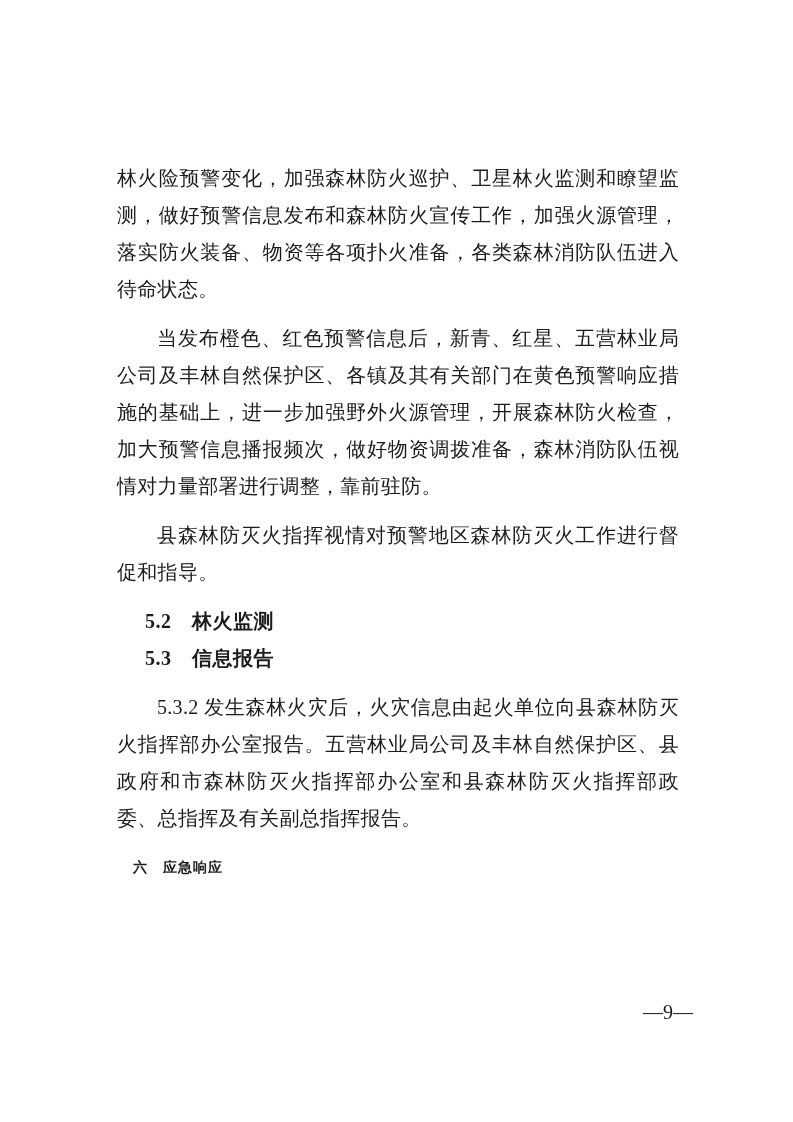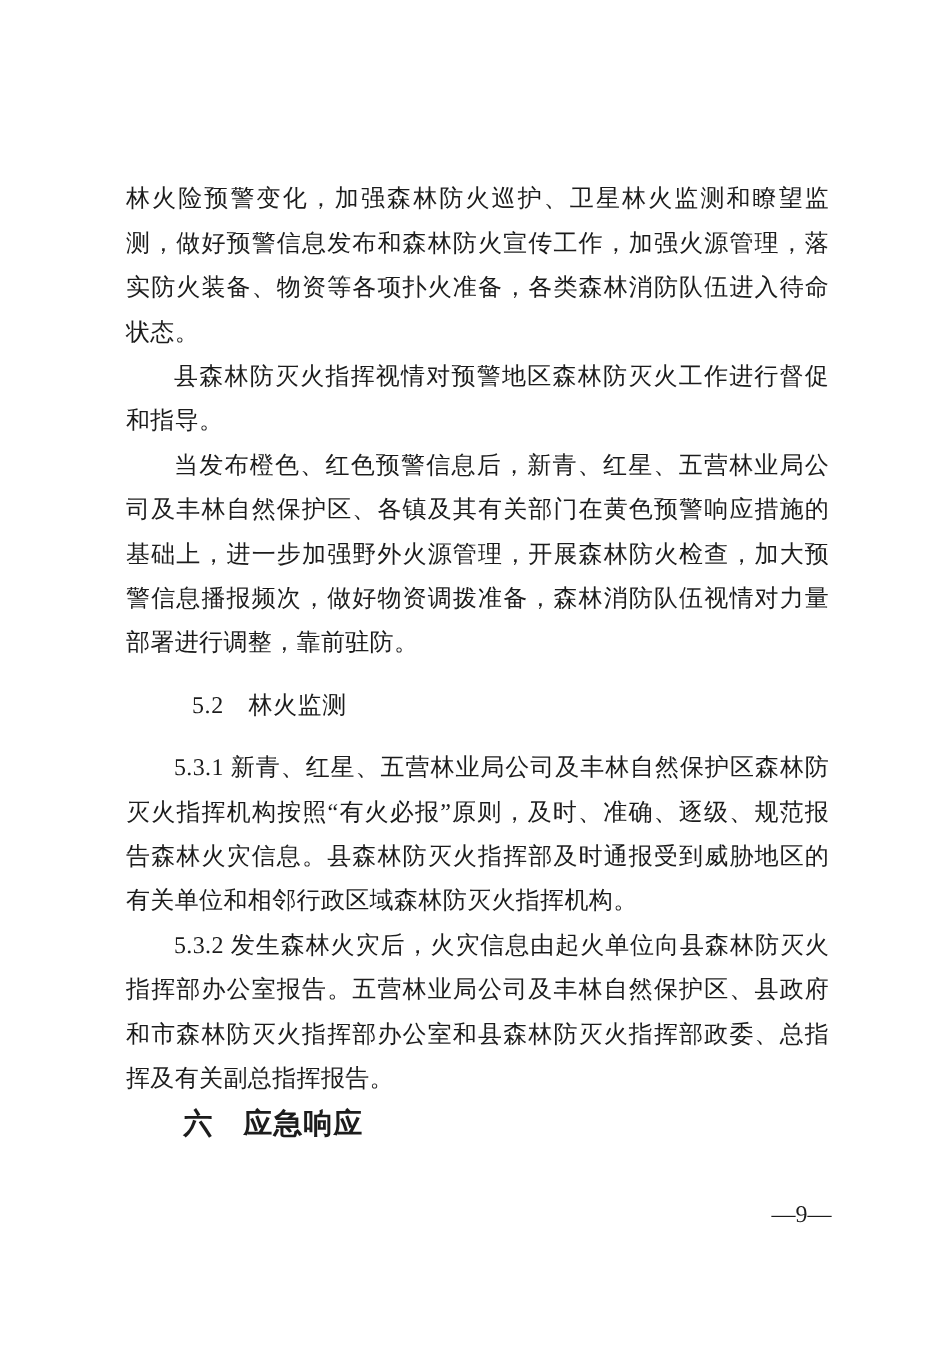--- a/index.html
+++ b/index.html
@@ -17,59 +17,59 @@
   }
   .doc {
     position: absolute;
     left: 105px;
     top: 148px;
     width: 586px;
     font-size: 20px;
     line-height: 37px;
   }
   .para {
-    margin: 0;
+    margin: 12px;
     text-align: justify;
     text-justify: inter-ideograph;
     text-indent: 2em;
     letter-spacing: 0.3px;
   }
   .para.no-indent {
     text-indent: 0;
   }
   .subheading {
-    margin: 15px;
+    margin: 0;
     text-indent: 2em;
     letter-spacing: 0.5px;
-    font-weight: 400;
+    font-weight: 700;
   }
   .chapter-heading {
     margin: 0;
     text-indent: 2em;
     font-family: "Liberation Sans", "DejaVu Sans", sans-serif;
     font-weight: bold;
-    font-size: 24px;
+    font-size: 14px;
     line-height: 37px;
     letter-spacing: 1px;
   }
   .page-number {
     position: absolute;
     top: 998px;
     right: 100px;
     font-size: 20px;
     line-height: 28px;
     letter-spacing: 0;
   }
 </style>
 </head>
 <body>
 
 <div class="doc">
   <p class="para no-indent">林火险预警变化，加强森林防火巡护、卫星林火监测和瞭望监测，做好预警信息发布和森林防火宣传工作，加强火源管理，落实防火装备、物资等各项扑火准备，各类森林消防队伍进入待命状态。</p>
+  <p class="para">当发布橙色、红色预警信息后，新青、红星、五营林业局公司及丰林自然保护区、各镇及其有关部门在黄色预警响应措施的基础上，进一步加强野外火源管理，开展森林防火检查，加大预警信息播报频次，做好物资调拨准备，森林消防队伍视情对力量部署进行调整，靠前驻防。</p>
   <p class="para">县森林防灭火指挥视情对预警地区森林防灭火工作进行督促和指导。</p>
-  <p class="para">当发布橙色、红色预警信息后，新青、红星、五营林业局公司及丰林自然保护区、各镇及其有关部门在黄色预警响应措施的基础上，进一步加强野外火源管理，开展森林防火检查，加大预警信息播报频次，做好物资调拨准备，森林消防队伍视情对力量部署进行调整，靠前驻防。</p>
   <p class="subheading">5.2　林火监测</p>
-  <p class="para">5.3.1 新青、红星、五营林业局公司及丰林自然保护区森林防灭火指挥机构按照“有火必报”原则，及时、准确、逐级、规范报告森林火灾信息。县森林防灭火指挥部及时通报受到威胁地区的有关单位和相邻行政区域森林防灭火指挥机构。</p>
+  <p class="subheading">5.3　信息报告</p>
   <p class="para">5.3.2 发生森林火灾后，火灾信息由起火单位向县森林防灭火指挥部办公室报告。五营林业局公司及丰林自然保护区、县政府和市森林防灭火指挥部办公室和县森林防灭火指挥部政委、总指挥及有关副总指挥报告。</p>
   <p class="chapter-heading">六　应急响应</p>
 </div>
 
 <div class="page-number">—9—</div>
 
 </body></html>

